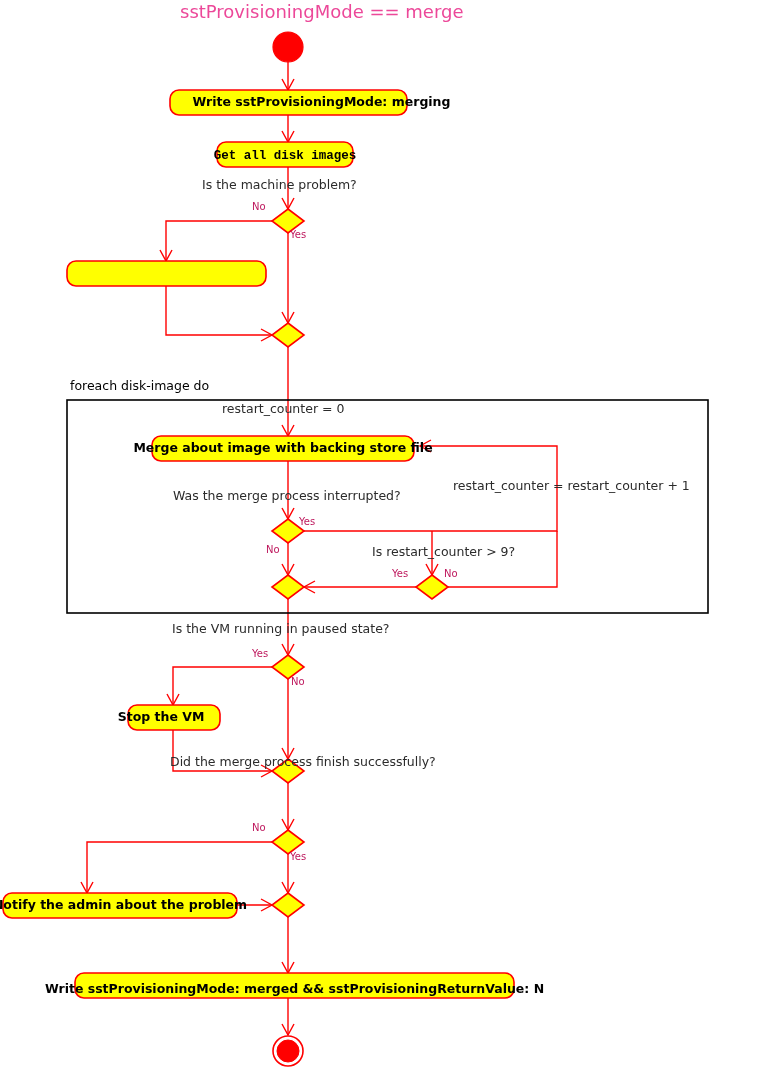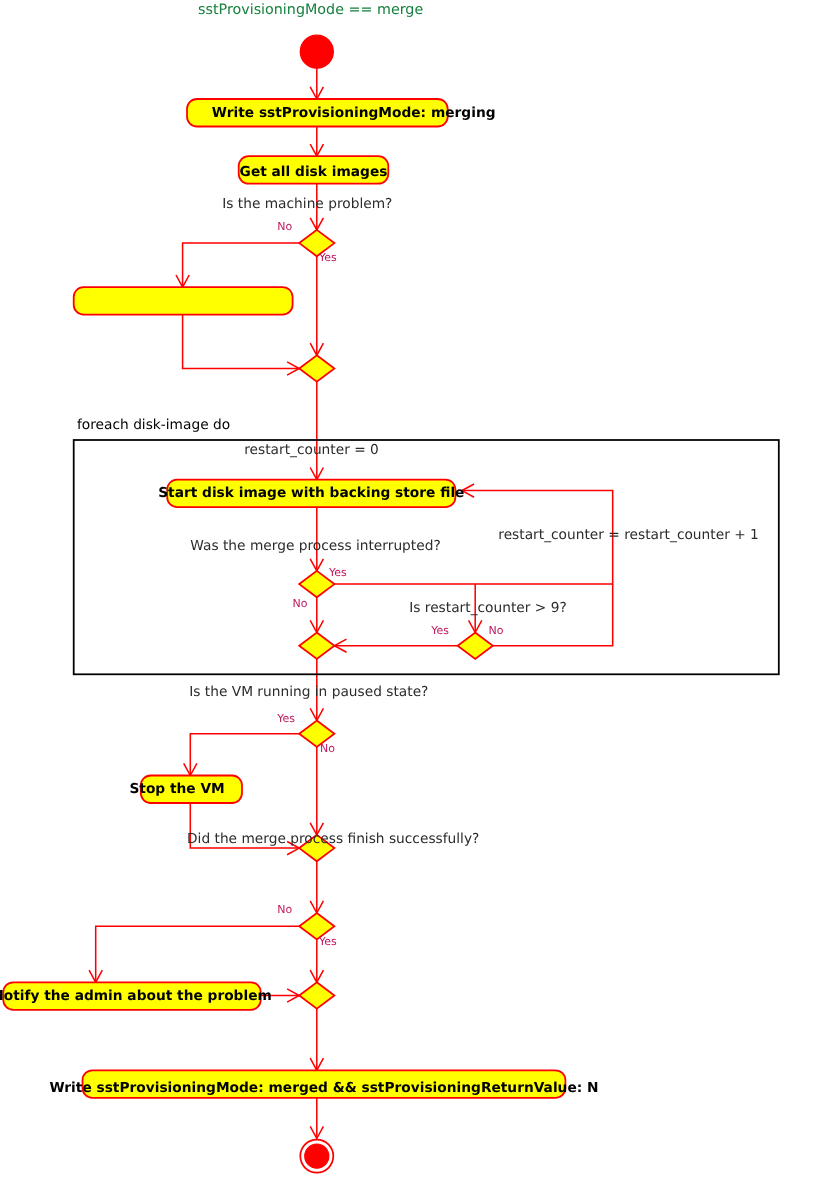--- a/index.html
+++ b/index.html
@@ -74,22 +74,22 @@
   }
   .cond-label {
     font-size: 12.5px;
     color: #2b2b2b;
   }
   .branch-label {
     font-size: 10px;
     color: #be185d;
   }
   .title-label {
-    font-size: 13px;
-    color: #15803d;
+    font-size: 18px;
+    color: #ec4899;
   }
   .frame-title {
     font-size: 12.5px;
     color: #000000;
   }
 </style>
 </head>
 <body>
 
 <div id="diagram-root">
@@ -186,24 +186,24 @@
     <rect class="node-fill" x="152" y="436" width="262" height="25" rx="9" ry="9"></rect>
     <rect class="node-fill" x="128" y="705" width="92" height="25" rx="9" ry="9"></rect>
     <rect class="node-fill" x="3" y="893" width="234" height="25" rx="9" ry="9"></rect>
     <rect class="node-fill" x="75" y="973" width="439" height="25" rx="9" ry="9"></rect>
   </svg>
 
   <div class="lbl title-label" style="left:180px; top:3px;">sstProvisioningMode == merge</div>
 
   <div class="lbl action-label" style="left:170px; top:90px; width:237px; height:25px; display:flex; align-items:center; justify-content:center;padding-left:33px;">Write sstProvisioningMode: merging</div>
 
-  <div class="lbl action-label" style="left:217px; top:142px; width:136px; height:29px; display:flex; align-items:center; justify-content:center;">Get all disk images</div>
-
-
-  <div class="lbl action-label" style="left:152px; top:436px; width:262px; height:25px; display:flex; align-items:center; justify-content:center;">Start disk image with backing store file</div>
+  <div class="lbl action-label" style="left:217px; top:142px; width:136px; height:29px; display:flex; align-items:center; justify-content:center;font-family:Liberation Mono, monospace;">Get all disk images</div>
+
+
+  <div class="lbl action-label" style="left:152px; top:436px; width:262px; height:25px; display:flex; align-items:center; justify-content:center;">Merge about image with backing store file</div>
 
   <div class="lbl action-label" style="left:115px; top:705px; width:92px; height:25px; display:flex; align-items:center; justify-content:center;">Stop the VM</div>
 
   <div class="lbl action-label" style="left:3px; top:893px; width:234px; height:25px; display:flex; align-items:center; justify-content:center;">Notify the admin about the problem</div>
 
   <div class="lbl action-label" style="left:75px; top:973px; width:439px; height:33px; display:flex; align-items:center; justify-content:center;">Write sstProvisioningMode: merged &amp;&amp; sstProvisioningReturnValue: N</div>
 
   <div class="lbl cond-label" style="left:202px; top:179px;">Is the machine problem?</div>
 
   <div class="lbl cond-label" style="left:173px; top:490px;">Was the merge process interrupted?</div>

